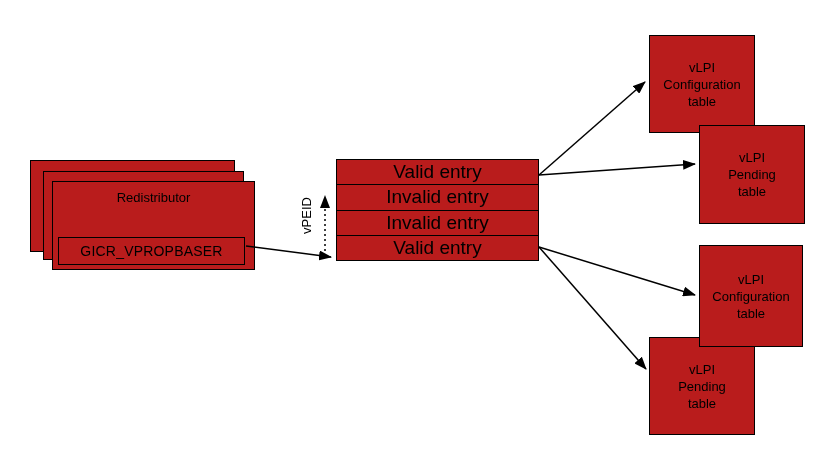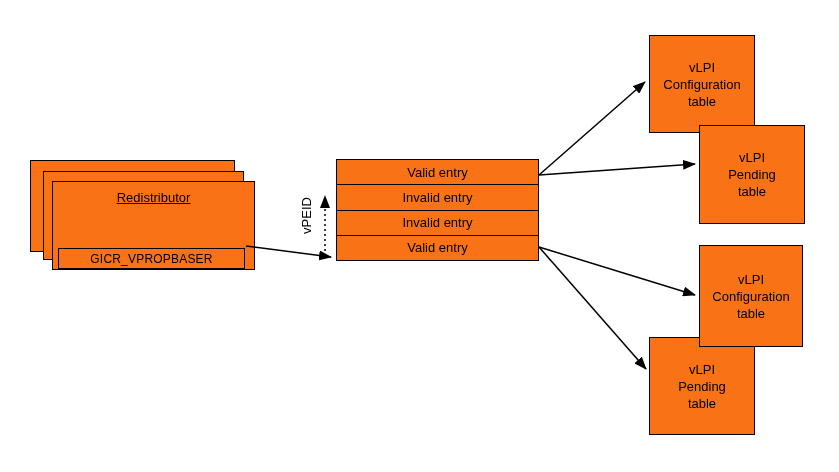--- a/index.html
+++ b/index.html
@@ -1,47 +1,47 @@
 <!DOCTYPE html>
 <html><head>
 <meta charset="utf-8">
 <style>
   html,body{margin:0;padding:0;background:#ffffff;}
   .canvas{
     position:relative;width:839px;height:472px;background:#ffffff;
     font-family:"Liberation Sans",sans-serif;color:#000;overflow:hidden;
   }
   .box{
-    position:absolute;background:#f97316;border:1.5px solid #000;box-sizing:border-box;
+    position:absolute;background:#b91c1c;border:1.5px solid #000;box-sizing:border-box;
   }
   
   .stack-back{left:30px;top:160px;width:205px;height:92px;}
   .stack-mid{left:43px;top:171px;width:201px;height:89px;}
   .stack-front{left:52px;top:181px;width:203px;height:89px;}
   .redis-label{
     position:absolute;left:0;top:9px;width:100%;text-align:center;
-    font-size:13px;line-height:14px;text-decoration:underline;
+    font-size:13px;line-height:14px;
   }
   .gicr{
-    left:58px;top:237px;width:187px;height:21px;z-index:3;
+    left:58px;top:237px;width:187px;height:28px;z-index:3;
     display:flex;align-items:center;justify-content:center;
-    font-size:12px;letter-spacing:0.2px;margin-top:11px;
+    font-size:14px;letter-spacing:0.2px;
   }
   
   .table-title{
     position:absolute;left:336px;top:134px;width:203px;text-align:center;
     font-size:13px;
   }
   .vpe-table{
     left:336px;top:159px;width:203px;height:102px;
     display:flex;flex-direction:column;
   }
   .vpe-row{
     flex:1 1 0;display:flex;align-items:center;justify-content:center;
-    font-size:13px;border-top:1.5px solid #000;
+    font-size:19px;border-top:1.5px solid #000;
   }
   .vpe-row:first-child{border-top:none;}
   
   .vpeid{
     position:absolute;left:266px;top:208px;width:80px;height:15px;
     text-align:center;font-size:13px;transform:rotate(-90deg);
   }
   
   .vlpi{
     display:flex;align-items:center;justify-content:center;text-align:center;

